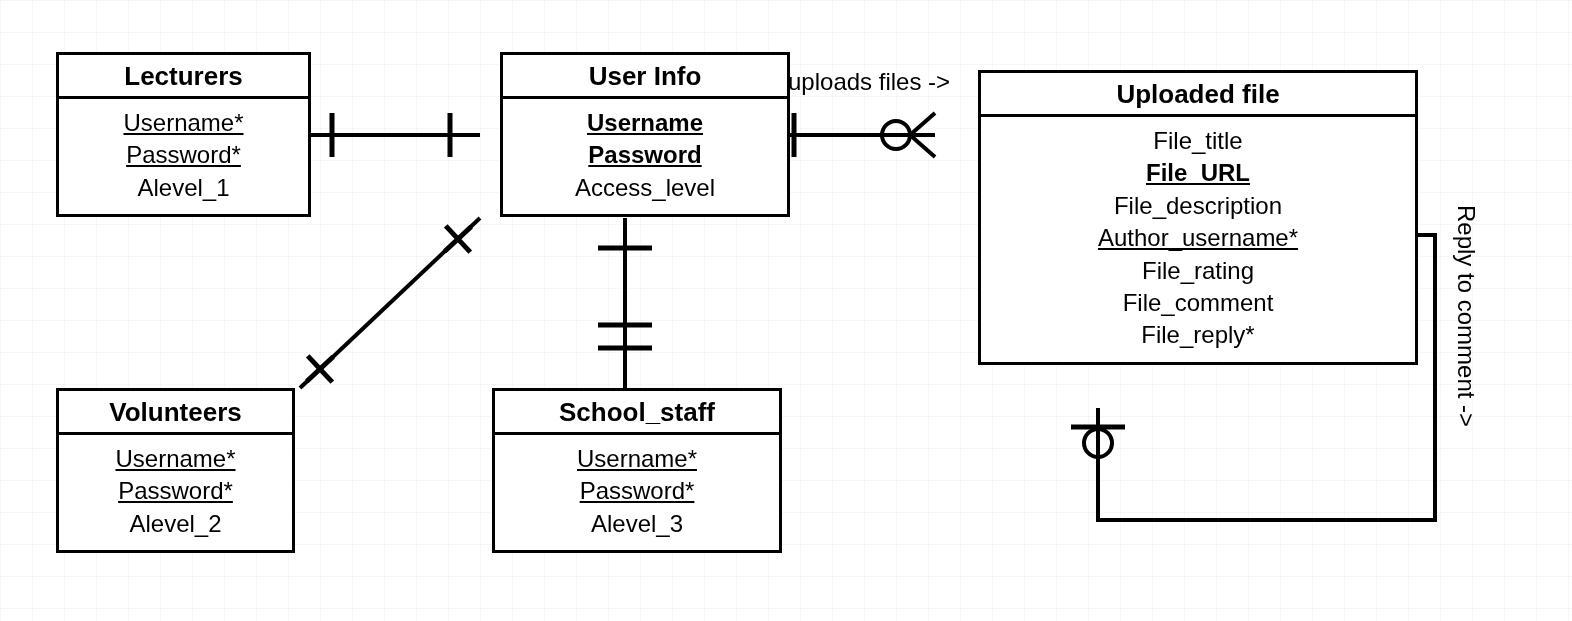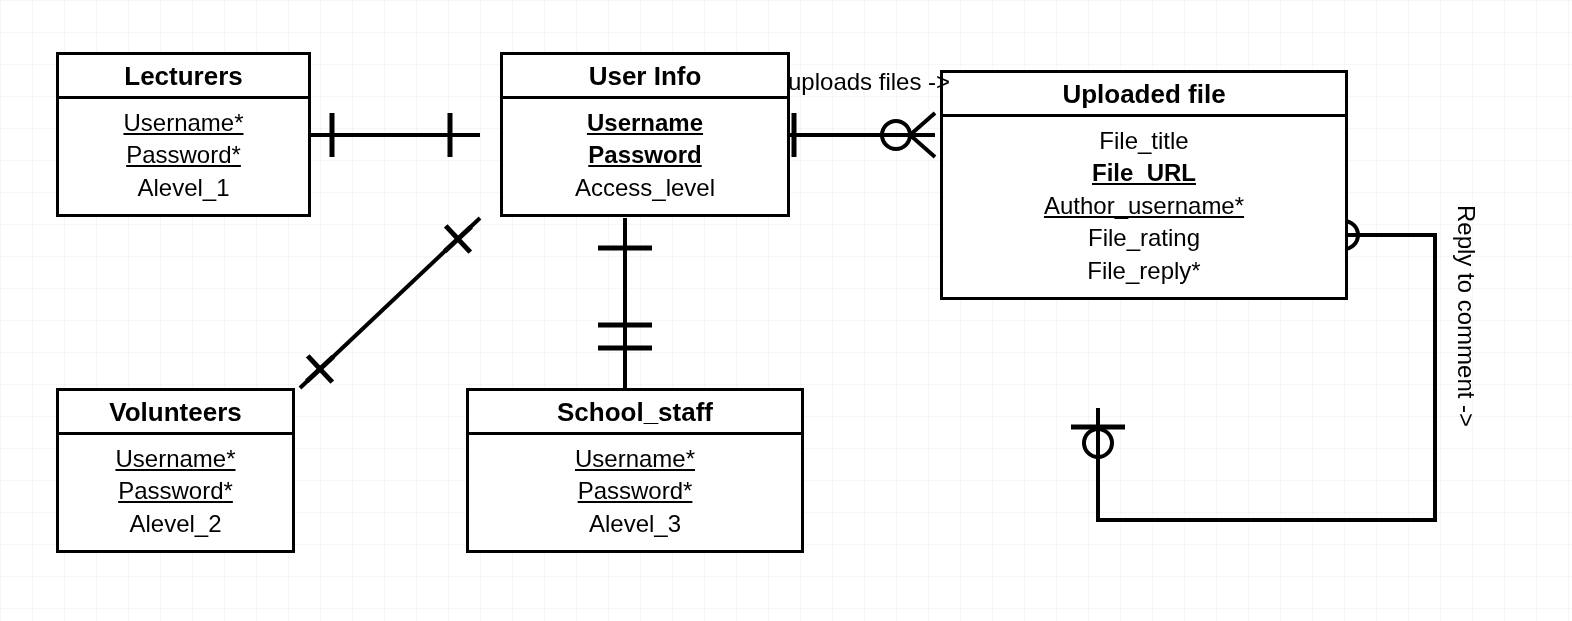--- a/index.html
+++ b/index.html
@@ -113,41 +113,43 @@
 
 <div class="entity" style="left:500px; top:52px; width:290px;">
   <div class="title">User Info</div>
   <div class="attrs">
       <div class="attr u b">Username</div>
       <div class="attr u b">Password</div>
       <div class="attr">Access_level</div>
     </div>
 </div>
 
-<div class="entity" style="left:940px; top:70px; width:408px;">
+<div class="entity" style="left:978px; top:70px; width:440px;">
   <div class="title">Uploaded file</div>
   <div class="attrs">
       <div class="attr">File_title</div>
       <div class="attr u b">File_URL</div>
+      <div class="attr">File_description</div>
       <div class="attr u">Author_username*</div>
       <div class="attr">File_rating</div>
+      <div class="attr">File_comment</div>
       <div class="attr">File_reply*</div>
     </div>
 </div>
 
 <div class="entity" style="left:56px; top:388px; width:239px;">
   <div class="title">Volunteers</div>
   <div class="attrs">
       <div class="attr u">Username*</div>
       <div class="attr u">Password*</div>
       <div class="attr">Alevel_2</div>
     </div>
 </div>
 
-<div class="entity" style="left:466px; top:388px; width:338px;">
+<div class="entity" style="left:492px; top:388px; width:290px;">
   <div class="title">School_staff</div>
   <div class="attrs">
       <div class="attr u">Username*</div>
       <div class="attr u">Password*</div>
       <div class="attr">Alevel_3</div>
     </div>
 </div>
 
 <div class="label" style="left:780px; top:68px;">uploads files -&gt;</div>
 <div class="label vert" style="left:1444px; top:205px;">Reply to

